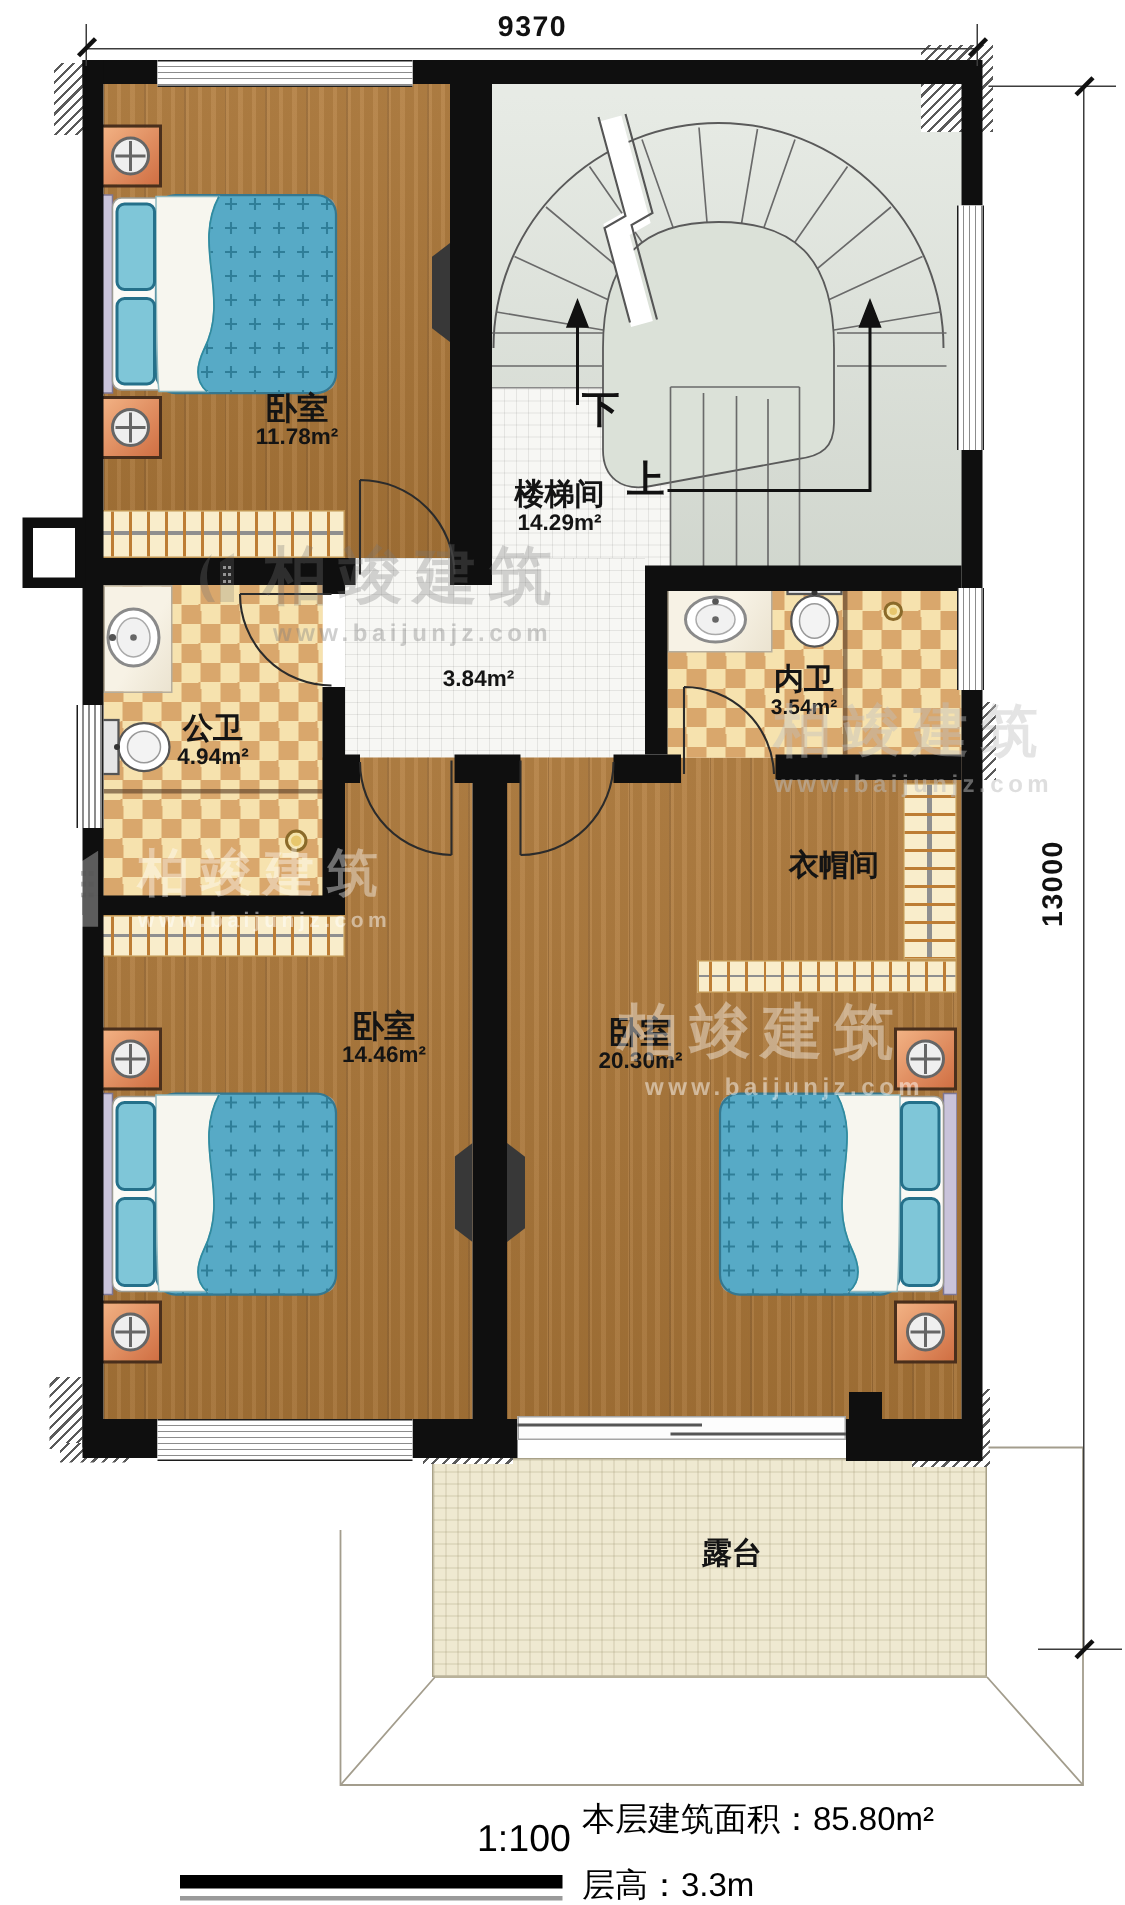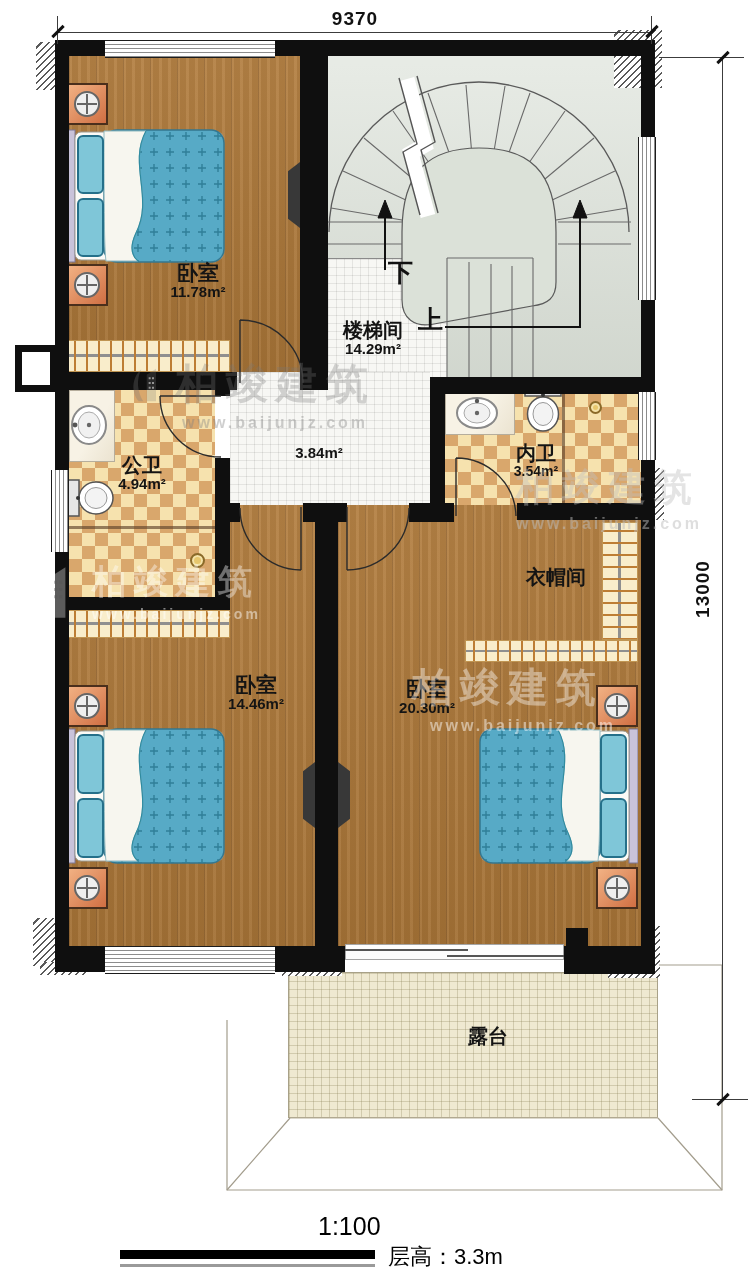--- a/index.html
+++ b/index.html
@@ -281,21 +281,21 @@
 
   <div class="abs rlabel" style="left:153px;top:262px;width:90px;">
     <div class="rname-big">卧室</div>
     <div class="rarea">11.78m²</div>
   </div>
   <div class="abs rlabel" style="left:327px;top:320px;width:92px;">
     <div class="rname">楼梯间</div>
     <div class="rarea">14.29m²</div>
   </div>
   <div class="abs rlabel rarea" style="left:289px;top:445px;width:60px;">3.84m²</div>
-  <div class="abs rlabel" style="left:97px;top:455px;width:90px;">
+  <div class="abs rlabel" style="left:97px;top:476px;width:90px;">
     <div class="rname">公卫</div>
     <div class="rarea">4.94m²</div>
   </div>
   <div class="abs rlabel" style="left:491px;top:443px;width:90px;text-align:center;">
     <div class="rname">内卫</div>
     <div style="font-size:14px;">3.54m²</div>
   </div>
   <div class="abs rlabel rname" style="left:506px;top:567px;width:100px;">衣帽间</div>
   <div class="abs rlabel" style="left:211px;top:674px;width:90px;">
     <div class="rname-big">卧室</div>
@@ -319,20 +319,21 @@
   <div class="abs dimtext" style="left:653px;top:578px;width:100px;transform:rotate(-90deg);">13000</div>
   <div class="abs dimline" style="left:722px;top:58px;width:1.4px;height:1042px;"></div>
   <div class="abs dimline" style="left:659px;top:57px;width:85px;height:1.4px;"></div>
   <div class="abs dimline" style="left:692px;top:1099px;width:56px;height:1.4px;"></div>
   <div class="abs tick" style="left:715px;top:56px;"></div>
   <div class="abs tick" style="left:715px;top:1098px;"></div>
 
   <div class="abs" style="left:120px;top:1250px;width:255px;height:9px;background:#000;"></div>
   <div class="abs" style="left:120px;top:1264px;width:255px;height:2.5px;background:#9a9a9a;"></div>
   <div class="abs tb-scale" style="left:318px;top:1212px;">1:100</div>
+  <div class="abs tb-info" style="left:388px;top:1198px;">本层建筑面积：85.80m²</div>
   <div class="abs tb-info" style="left:388px;top:1242px;">层高：3.3m</div>
 
   <div class="abs wm wm-gray" style="left:128px;top:356px;">
     <div class="wm-row">
       <svg width="40" height="46" viewBox="0 0 60 64" fill="currentColor">
         <path d="M16,58 C4,44 6,22 20,10 C12,26 14,44 23,58 Z"></path>
         <path d="M28,58 L28,18 L42,9 L42,58 Z" opacity=".8"></path>
         <path d="M31,22 h3 v3 h-3z M36,22 h3 v3 h-3z M31,29 h3 v3 h-3z M36,29 h3 v3 h-3z M31,36 h3 v3 h-3z M36,36 h3 v3 h-3z" fill="#fff" opacity=".5"></path>
       </svg>
       <span class="wm-brand" style="font-size:42px;">柏竣建筑</span>

